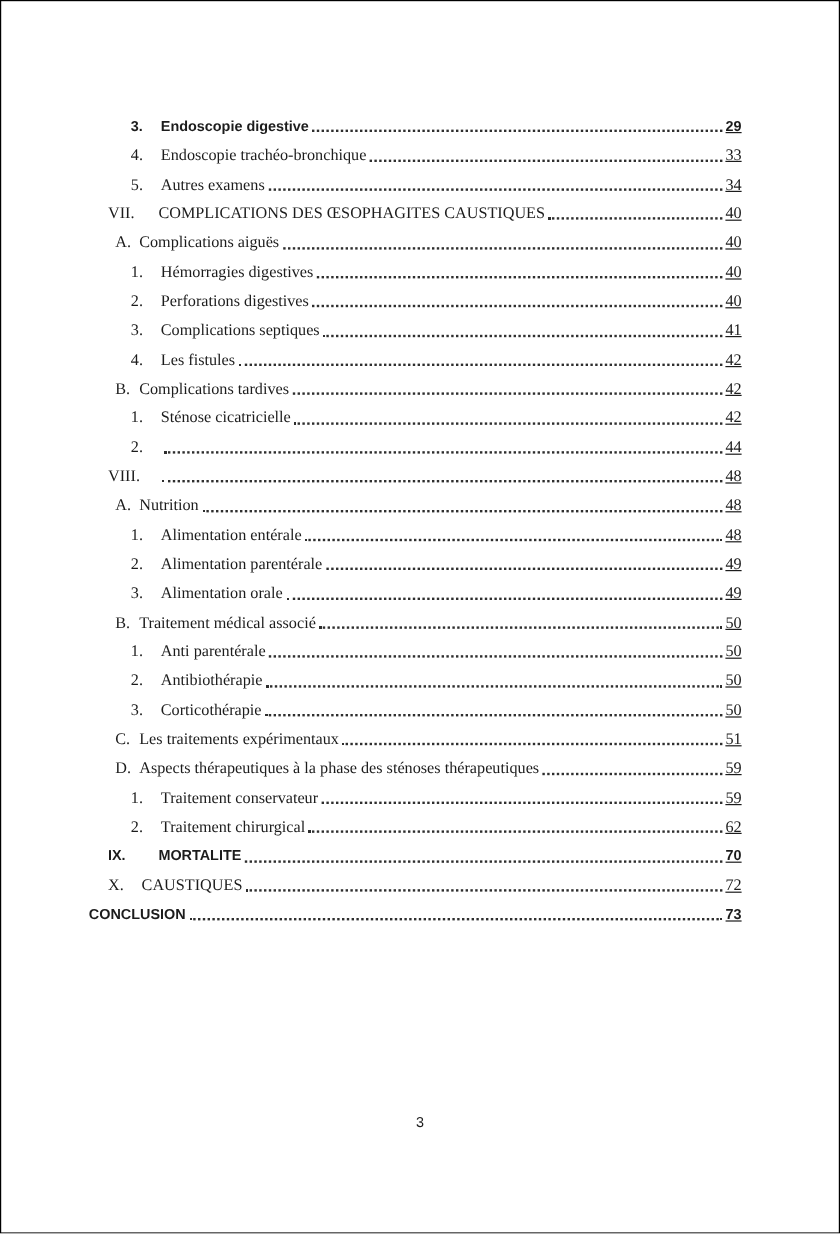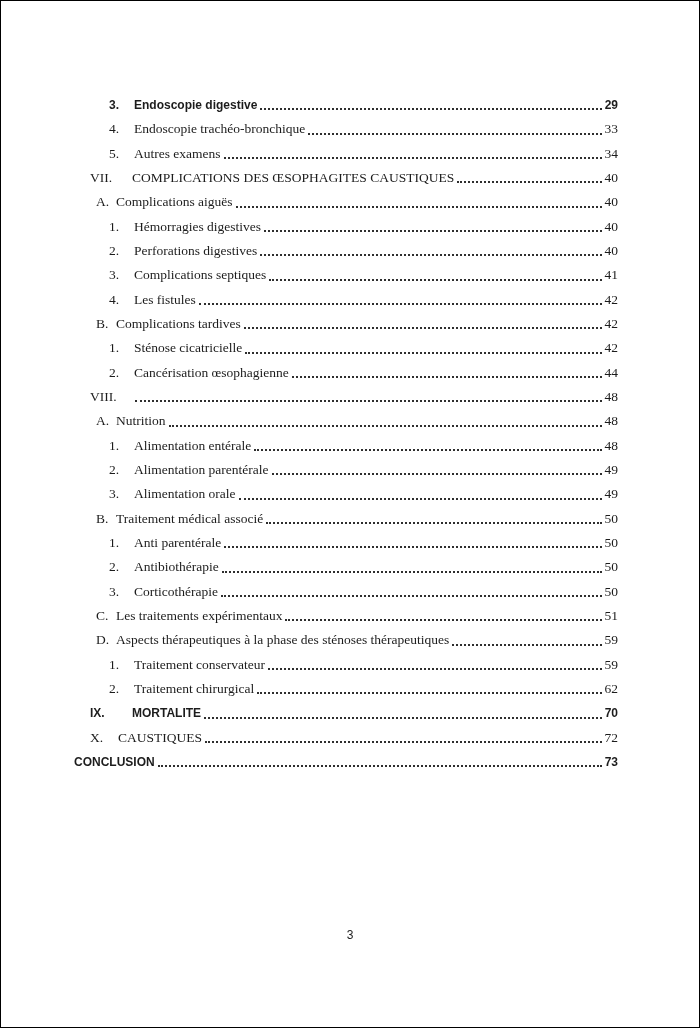--- a/index.html
+++ b/index.html
@@ -42,20 +42,21 @@
     flex: 1 1 auto;
     height: 0;
     border-bottom: 2px dotted #2e2e2e;
     align-self: flex-end;
     margin: 0 3px 7px 3px;
     min-width: 12px;
   }
   .toc-row .pg {
     flex: 0 0 auto;
     text-align: right;
+    text-decoration: underline;
   }
   
   .lvl-h1  { padding-left: 6px; }
   .lvl-h1 .lbl { width: 42px; margin-left: 10px; }
   .lvl-h1.compact-label .lbl { width: 28px; }
   .lvl-h2  { padding-left: 22px; }
   .lvl-h2 .lbl { width: 20px; }
   .lvl-h3  { padding-left: 35px; }
   .lvl-h3 .lbl { width: 25px; }
   .lvl-top { padding-left: 0; }
@@ -147,21 +148,20 @@
     <span class="pg">42</span>
   </div>
       <div class="toc-row lvl-h3 font-serif">
     <span class="lbl">1.</span>
     <span class="txt">Sténose cicatricielle</span>
     <span class="dots"></span>
     <span class="pg">42</span>
   </div>
       <div class="toc-row lvl-h3 font-serif">
     <span class="lbl">2.</span>
-    <span class="txt">Cancérisation œsophagienne</span>
     <span class="dots"></span>
     <span class="pg">44</span>
   </div>
       <div class="toc-row lvl-h1 font-serif">
     <span class="lbl">VIII.</span>
     <span class="dots"></span>
     <span class="pg">48</span>
   </div>
       <div class="toc-row lvl-h2 font-serif">
     <span class="lbl">A.</span>

